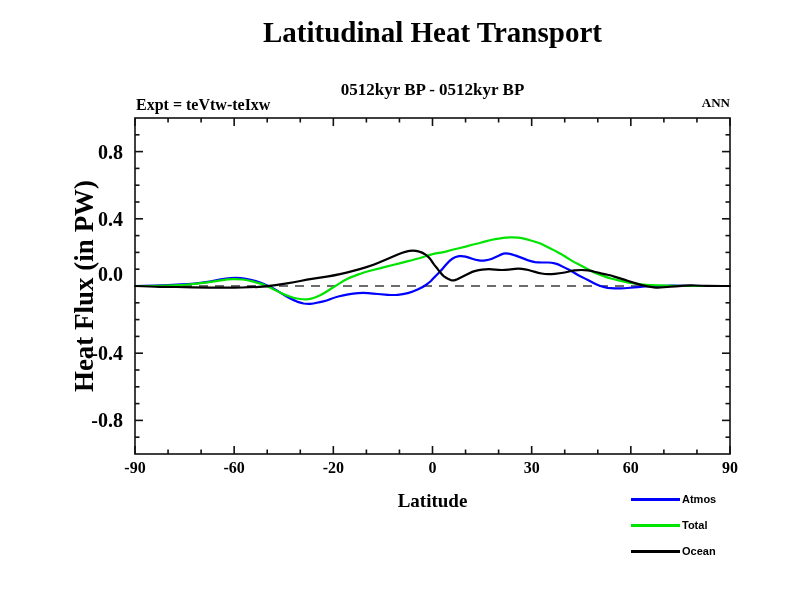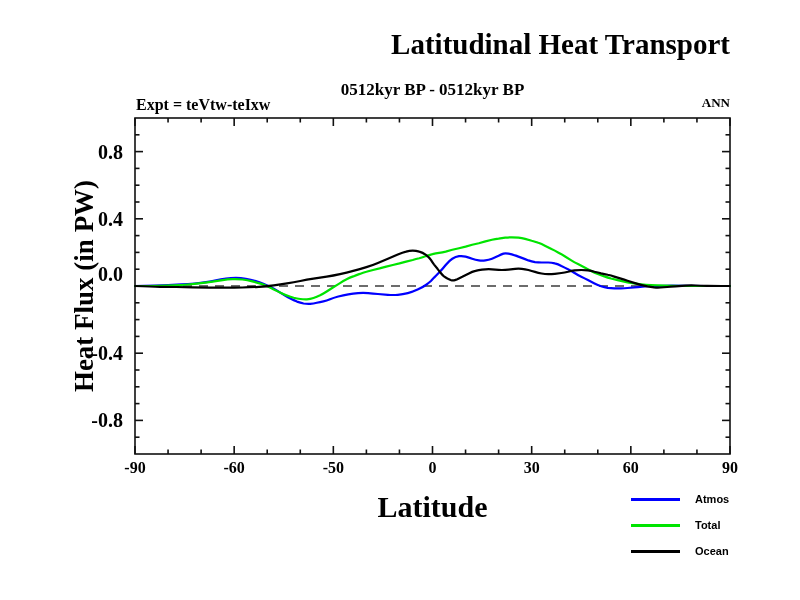--- a/index.html
+++ b/index.html
@@ -1,36 +1,36 @@
 <!DOCTYPE html>
 <html><head>
 <meta charset="utf-8">
 <style>
   html,body{margin:0;padding:0;background:#ffffff;}
   .page{position:relative;width:800px;height:600px;background:#ffffff;overflow:hidden;
         font-family:"Liberation Serif","DejaVu Serif",serif;color:#000;}
   .hdr{position:absolute;left:135px;width:595px;text-align:center;font-weight:bold;white-space:nowrap;}
-  .title{top:28px;font-size:29px;text-align:right;}
+  .title{top:16px;font-size:29px;}
   .subtitle{top:59px;font-size:20px;}
   .period{top:80px;font-size:17px;}
   .expt{position:absolute;left:136px;top:96px;font-size:16px;font-weight:bold;white-space:nowrap;font-family:Liberation Serif, serif;}
   .season{position:absolute;right:70px;top:95px;font-size:13px;font-weight:bold;}
   .ylab{position:absolute;left:84px;top:286px;transform:translate(-50%,-50%) rotate(-90deg);
         font-size:27px;font-weight:bold;white-space:nowrap;}
-  .xlab{position:absolute;left:135px;width:595px;top:490px;text-align:center;font-size:30px;font-weight:bold;}
+  .xlab{position:absolute;left:135px;width:595px;top:490px;text-align:center;font-size:19px;font-weight:bold;}
   #plot-svg{position:absolute;left:0;top:0;}
   .xtick{position:absolute;top:459px;transform:translateX(-50%);font-size:16px;font-weight:bold;
          font-family:"Liberation Serif","DejaVu Serif",serif;}
   .ytick{position:absolute;width:50px;left:73px;text-align:right;transform:translateY(-50%);
          font-size:20px;font-weight:bold;font-family:Liberation Serif, serif;}
   .legend{position:absolute;left:631px;top:486px;width:150px;}
   .legend-row{display:flex;align-items:center;height:26px;}
   .legend-line{width:49px;height:3px;flex:0 0 49px;}
   .legend-text{font-family:"Liberation Sans","DejaVu Sans",sans-serif;font-size:11px;font-weight:bold;
-               color:#000;margin-left:15px;}
+               color:#000;margin-left:2px;}
 </style>
 </head>
 <body>
 
 <div class="page">
 
   <div class="hdr title">Latitudinal Heat Transport</div>
   <div class="hdr period">0512kyr BP - 0512kyr BP</div>
   <div class="expt">Expt = teVtw-teIxw</div>
   <div class="season">ANN</div>
@@ -118,21 +118,21 @@
       <line x1="135" y1="134.8" x2="139.5" y2="134.8" stroke="#111111" stroke-width="1.6"></line>
       <line x1="730" y1="134.8" x2="725.5" y2="134.8" stroke="#111111" stroke-width="1.6"></line>
       <path d="M 135 286 Q 148.2 285.7 154.8 285.5 Q 161.4 285.3 168.1 285.0 Q 174.7 284.7 181.3 284.4 Q 187.9 284 194.5 283.5 Q 201.1 283 206.1 282.1 Q 211 281.3 215.9 280.3 Q 220.9 279.3 225.9 278.6 Q 230.9 277.9 235.9 277.9 Q 240.8 277.9 245.8 278.8 Q 250.7 279.6 255.7 281.1 Q 260.6 282.6 263.9 283.9 Q 267.2 285.2 270.5 286.9 Q 273.8 288.5 277.1 290.6 Q 280.4 292.7 283.8 294.8 Q 287.1 296.9 290.4 298.6 Q 293.7 300.3 297.0 301.6 Q 300.3 302.8 303.6 303.5 Q 306.9 304.1 310.2 303.9 Q 313.5 303.6 316.8 302.8 Q 320.1 302 323.4 301.4 Q 326.7 300.8 330.0 299.3 Q 333.3 297.8 338.3 296.5 Q 343.3 295.2 348.3 294.4 Q 353.2 293.6 358.1 293.1 Q 363.1 292.7 368.1 293.1 Q 373 293.6 377.9 294.0 Q 382.9 294.4 387.9 294.8 Q 392.8 295.2 397.8 294.8 Q 402.8 294.4 407.8 293.1 Q 412.7 291.9 417.6 289.6 Q 422.6 287.3 425.9 285.0 Q 429.2 282.6 430.9 281.0 Q 432.5 279.3 434.1 277.6 Q 435.8 275.9 439.1 272.5 Q 442.4 269.2 445.7 265.0 Q 449 260.8 452.3 258.7 Q 455.6 256.6 459.0 256.2 Q 462.3 255.8 465.6 256.6 Q 468.9 257.4 472.2 258.7 Q 475.5 260 478.8 260.4 Q 482.1 260.8 485.4 260.4 Q 488.7 260 492.0 258.7 Q 495.3 257.4 498.6 255.8 Q 501.9 254.1 503.5 253.6 Q 505.2 253.2 508.5 253.6 Q 511.8 254.1 515.1 255.4 Q 518.4 256.6 521.8 257.9 Q 525.1 259.1 528.4 260.4 Q 531.7 261.6 535.0 262.1 Q 538.3 262.5 541.6 262.5 Q 544.9 262.5 548.2 262.5 Q 551.5 262.5 554.8 263.4 Q 558.1 264.2 561.4 265.9 Q 564.7 267.5 568.0 269.2 Q 571.3 270.9 574.6 273.0 Q 577.9 275.1 581.3 276.8 Q 584.6 278.4 587.9 280.1 Q 591.2 281.8 594.5 283.5 Q 597.8 285.2 601.1 286.3 Q 604.4 287.3 607.7 287.8 Q 611 288.2 614.3 288.4 Q 617.6 288.5 620.9 288.4 Q 624.2 288.4 627.5 288.0 Q 630.8 287.7 634.1 287.4 Q 637.4 287 642.4 286.6 Q 647.4 286.3 655.6 286.0 Q 663.9 285.7 672.1 285.7 Q 680.4 285.7 688.6 285.9 Q 696.9 286 705.2 286.0 Q 713.5 286 721.8 286.0 L 730 286" fill="none" stroke="#0000ff" stroke-width="2.2" stroke-linejoin="round" stroke-linecap="round"></path>
       <path d="M 135 286 Q 151.5 286 159.8 285.8 Q 168.1 285.5 174.7 285.3 Q 181.3 285 187.9 284.5 Q 194.5 284 201.1 283.1 Q 207.7 282.3 212.6 281.6 Q 217.6 281 222.6 280.1 Q 227.6 279.3 232.6 279.1 Q 237.5 278.9 242.4 279.5 Q 247.4 280.1 252.4 281.4 Q 257.3 282.6 260.6 283.6 Q 263.9 284.7 267.2 286.2 Q 270.5 287.7 273.8 289.4 Q 277.1 291 280.5 292.7 Q 283.8 294.4 287.1 295.6 Q 290.4 296.9 293.7 297.8 Q 297 298.6 300.3 299.0 Q 303.6 299.4 306.9 299.3 Q 310.2 299.1 313.5 298.0 Q 316.8 296.9 320.1 295.3 Q 323.4 293.6 326.7 291.5 Q 330 289.4 333.3 287.3 Q 336.6 285.2 340.0 283.1 Q 343.3 281 346.6 279.3 Q 349.9 277.6 353.2 276.4 Q 356.5 275.1 359.8 273.9 Q 363.1 272.6 366.4 271.8 Q 369.7 270.9 373.0 270.0 Q 376.3 269.2 379.6 268.4 Q 382.9 267.5 386.2 266.6 Q 389.5 265.8 392.8 265.0 Q 396.1 264.2 399.5 263.4 Q 402.8 262.5 406.1 261.6 Q 409.4 260.8 412.7 260.0 Q 416 259.1 419.3 258.3 Q 422.6 257.4 425.9 256.1 Q 429.2 254.9 432.5 254.1 Q 435.8 253.2 439.1 252.8 Q 442.4 252.4 445.7 251.6 Q 449 250.7 452.3 249.8 Q 455.6 249 459.0 248.2 Q 462.3 247.4 465.6 246.6 Q 468.9 245.7 472.2 244.8 Q 475.5 244 478.8 243.2 Q 482.1 242.3 485.4 241.4 Q 488.7 240.6 492.0 239.8 Q 495.3 239 498.6 238.6 Q 501.9 238.1 505.2 237.7 Q 508.5 237.3 511.8 237.3 Q 515.1 237.3 518.5 237.7 Q 521.8 238.1 525.1 238.9 Q 528.4 239.8 531.7 240.7 Q 535 241.5 538.3 242.8 Q 541.6 244 544.9 245.7 Q 548.2 247.4 551.5 249.1 Q 554.8 250.7 558.1 252.4 Q 561.4 254.1 564.7 256.2 Q 568 258.3 571.3 260.4 Q 574.6 262.5 578.0 264.1 Q 581.3 265.8 584.6 267.5 Q 587.9 269.2 591.2 270.9 Q 594.5 272.6 597.8 273.9 Q 601.1 275.1 604.4 276.4 Q 607.7 277.6 611.0 278.5 Q 614.3 279.3 617.6 280.1 Q 620.9 281 624.2 281.6 Q 627.5 282.3 630.8 282.9 Q 634.1 283.5 637.5 283.9 Q 640.8 284.3 645.8 284.8 Q 650.7 285.2 657.3 285.4 Q 663.9 285.7 672.1 285.9 Q 680.4 286 688.6 286.0 Q 696.9 286 705.2 286.0 Q 713.5 286 721.8 286.0 L 730 286" fill="none" stroke="#00e400" stroke-width="2.2" stroke-linejoin="round" stroke-linecap="round"></path>
       <path d="M 135 286 Q 151.5 286.7 159.8 286.8 Q 168.1 286.8 176.3 287.0 Q 184.6 287.2 192.8 287.4 Q 201.1 287.5 209.3 287.6 Q 217.6 287.7 225.9 287.7 Q 234.2 287.7 242.4 287.5 Q 250.7 287.3 258.9 286.8 Q 267.2 286.3 273.8 285.3 Q 280.4 284.3 287.0 283.3 Q 293.7 282.3 300.3 281.0 Q 306.9 279.6 313.5 278.6 Q 320.1 277.6 326.7 276.6 Q 333.3 275.6 340.0 274.1 Q 346.6 272.6 353.2 270.9 Q 359.8 269.2 366.4 267.1 Q 373 265 377.9 262.9 Q 382.9 260.8 387.9 258.7 Q 392.8 256.6 397.8 254.5 Q 402.8 252.4 406.1 251.6 Q 409.4 250.7 412.7 250.7 Q 416 250.7 419.3 251.6 Q 422.6 252.4 425.9 254.9 Q 429.2 257.4 430.9 259.9 Q 432.5 262.5 434.1 264.6 Q 435.8 266.7 437.5 268.8 Q 439.1 270.9 440.8 273.0 Q 442.4 275.1 444.0 276.4 Q 445.7 277.6 447.4 278.5 Q 449 279.3 450.6 280.0 Q 452.3 280.6 454.0 280.4 Q 455.6 280.1 457.3 279.3 Q 458.9 278.4 462.3 276.8 Q 465.6 275.1 468.9 273.4 Q 472.2 271.7 475.5 270.9 Q 478.8 270 482.1 269.6 Q 485.4 269.2 488.7 269.2 Q 492 269.2 495.3 269.6 Q 498.6 270 501.9 270.0 Q 505.2 270 508.5 269.6 Q 511.8 269.2 515.1 268.8 Q 518.4 268.4 521.8 268.8 Q 525.1 269.2 528.4 270.0 Q 531.7 270.9 535.0 271.9 Q 538.3 272.9 541.6 273.5 Q 544.9 274.2 548.2 274.2 Q 551.5 274.2 554.8 273.8 Q 558.1 273.4 561.4 273.0 Q 564.7 272.6 568.0 271.8 Q 571.3 270.9 574.6 270.4 Q 577.9 270 581.3 270.0 Q 584.6 270 587.9 270.4 Q 591.2 270.9 594.5 271.8 Q 597.8 272.6 601.1 273.3 Q 604.4 273.9 607.7 274.8 Q 611 275.6 614.3 276.6 Q 617.6 277.6 620.9 278.6 Q 624.2 279.6 627.5 280.7 Q 630.8 281.8 634.1 282.9 Q 637.4 284 640.8 284.9 Q 644.1 285.7 647.4 286.4 Q 650.7 287 654.0 287.4 Q 657.3 287.7 660.6 287.5 Q 663.9 287.3 667.2 287.0 Q 670.5 286.7 675.5 286.4 Q 680.4 286 685.3 285.6 Q 690.3 285.3 695.3 285.5 Q 700.3 285.7 706.9 285.9 Q 713.5 286 721.8 286.0 L 730 286" fill="none" stroke="#000000" stroke-width="2.2" stroke-linejoin="round" stroke-linecap="round"></path>
     </svg>
 
   <div id="x-tick-labels">
       <div class="xtick" style="left: 135px;">-90</div>
       <div class="xtick" style="left: 234.167px;">-60</div>
-      <div class="xtick" style="left: 333.333px;">-50</div>
+      <div class="xtick" style="left: 333.333px;">-20</div>
       <div class="xtick" style="left: 432.5px;">0</div>
       <div class="xtick" style="left: 531.667px;">30</div>
       <div class="xtick" style="left: 630.833px;">60</div>
       <div class="xtick" style="left: 730px;">90</div>
     </div>
   <div id="y-tick-labels">
       <div class="ytick" style="top: 420.4px;">-0.8</div>
       <div class="ytick" style="top: 353.2px;">-0.4</div>
       <div class="ytick" style="top: 274px;">0.0</div>
       <div class="ytick" style="top: 218.8px;">0.4</div>

